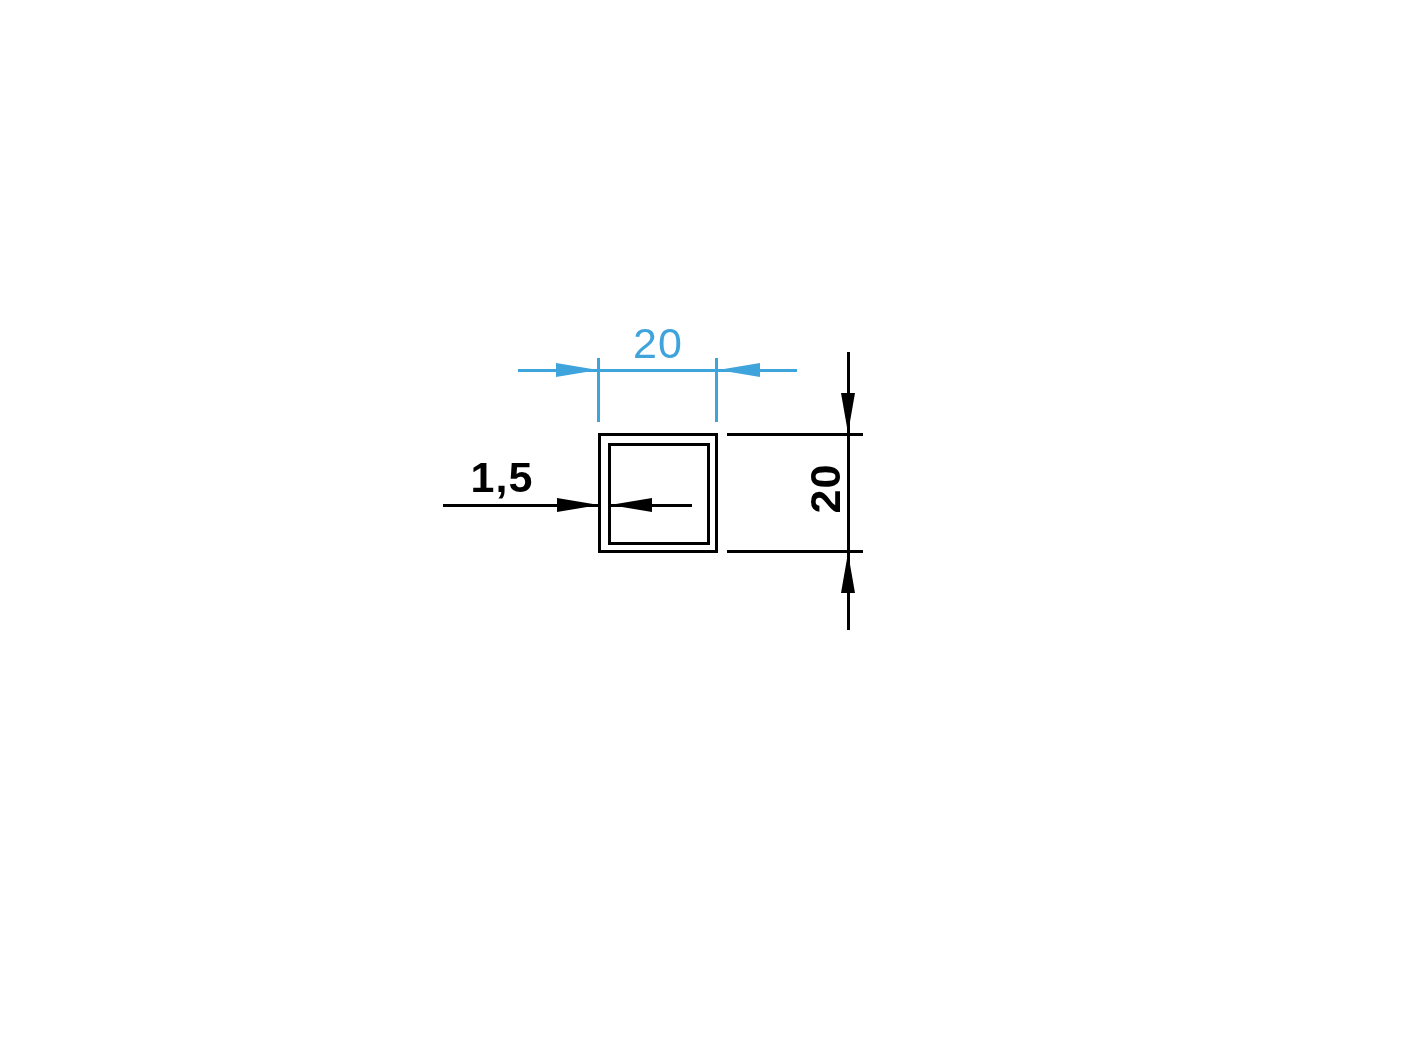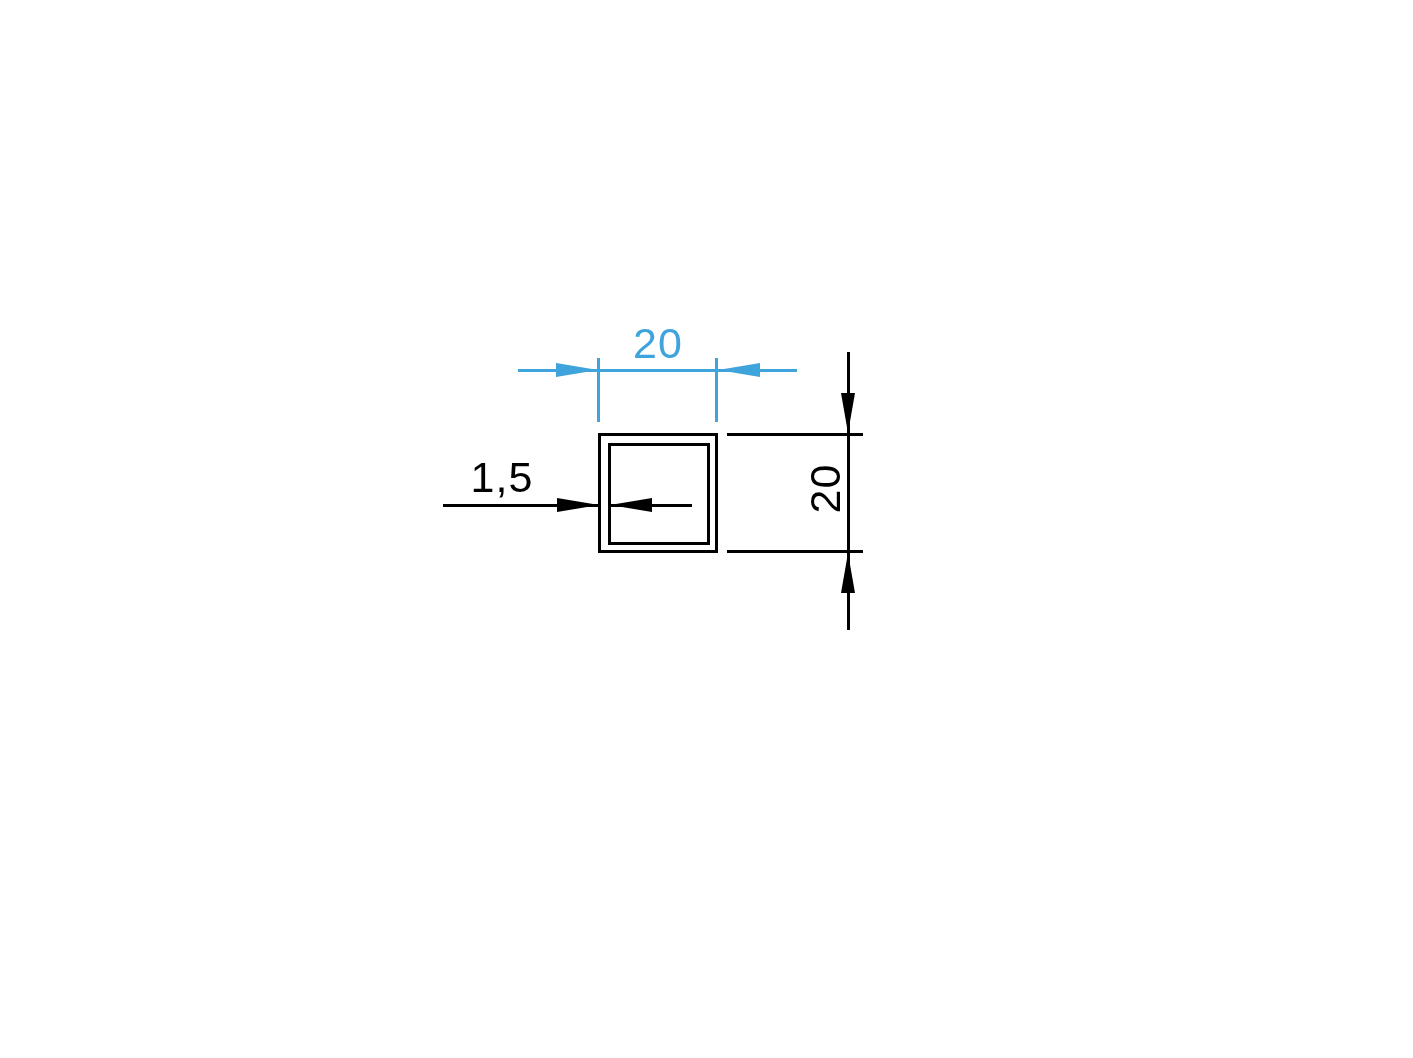--- a/index.html
+++ b/index.html
@@ -12,21 +12,21 @@
   .canvas {
     position: relative;
     width: 1413px;
     height: 1058px;
     background: var(--background);
     font-family: "Liberation Sans", sans-serif;
     overflow: hidden;
     border-radius: 24px;
   }
   .ink-blue  { color: var(--dimension-blue); }
-  .ink-black { color: var(--line-black); }
+  .ink-black { color: var(--line-black); font-weight: bold; }
   .hline, .vline { position: absolute; background: currentColor; }
   .arr { position: absolute; width: 0; height: 0; }
   .arr-right { border-top: 7px solid transparent; border-bottom: 7px solid transparent; border-left: 42px solid currentColor; }
   .arr-left  { border-top: 7px solid transparent; border-bottom: 7px solid transparent; border-right: 42px solid currentColor; }
   .arr-down  { border-left: 7px solid transparent; border-right: 7px solid transparent; border-top: 40px solid currentColor; }
   .arr-up    { border-left: 7px solid transparent; border-right: 7px solid transparent; border-bottom: 40px solid currentColor; }
   .dim-label {
     position: absolute;
     font-size: 43px;
     line-height: 1;

